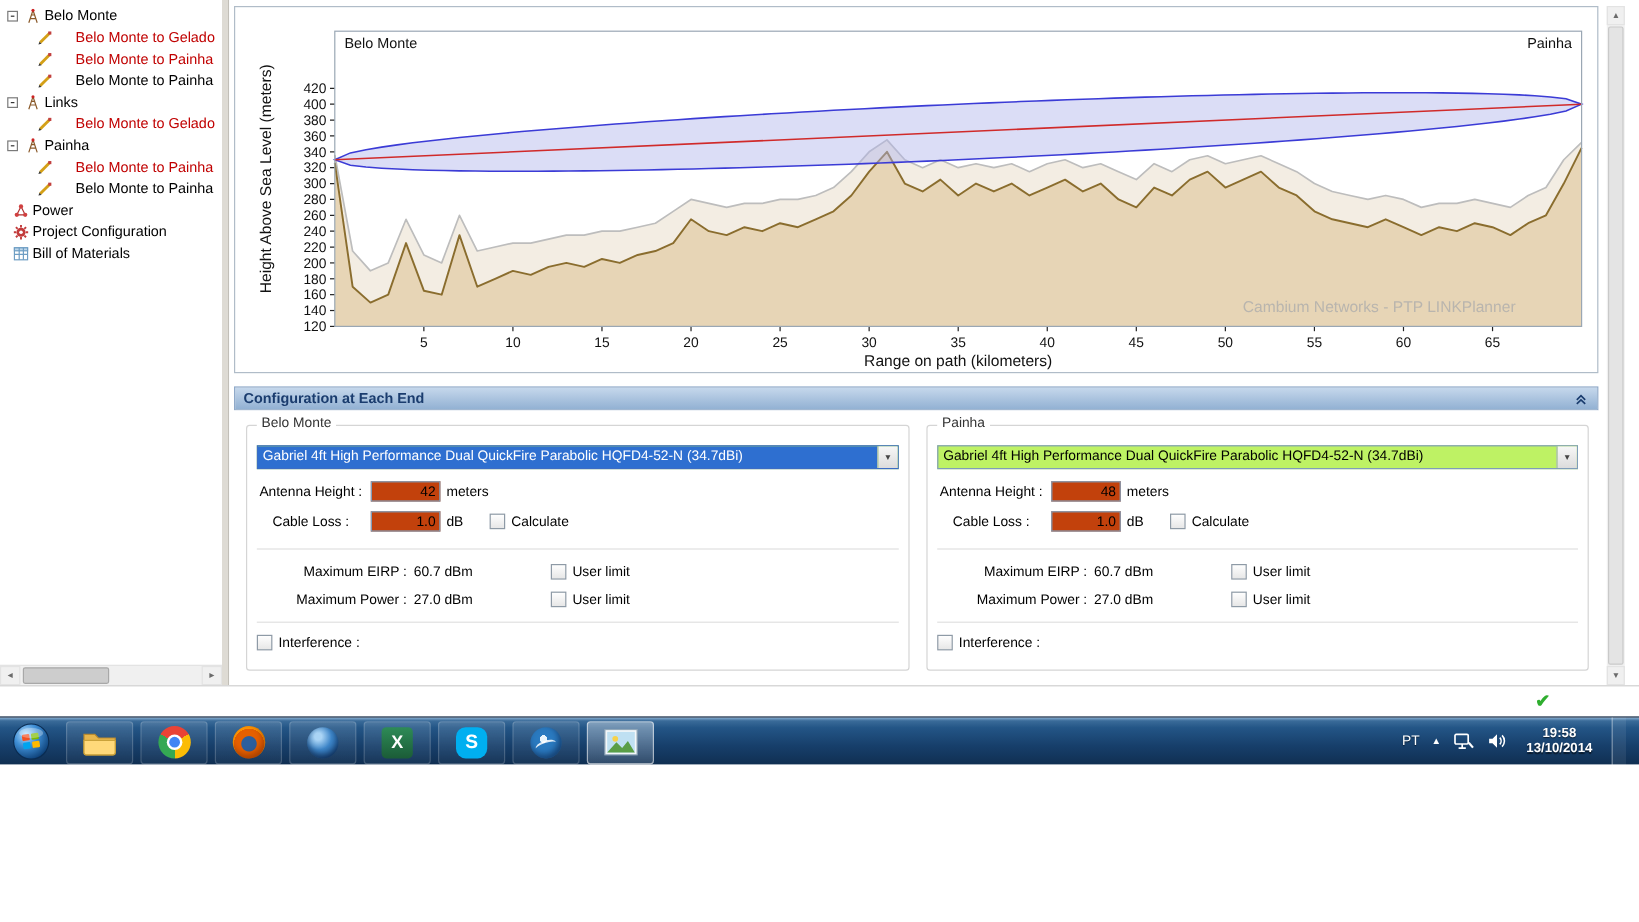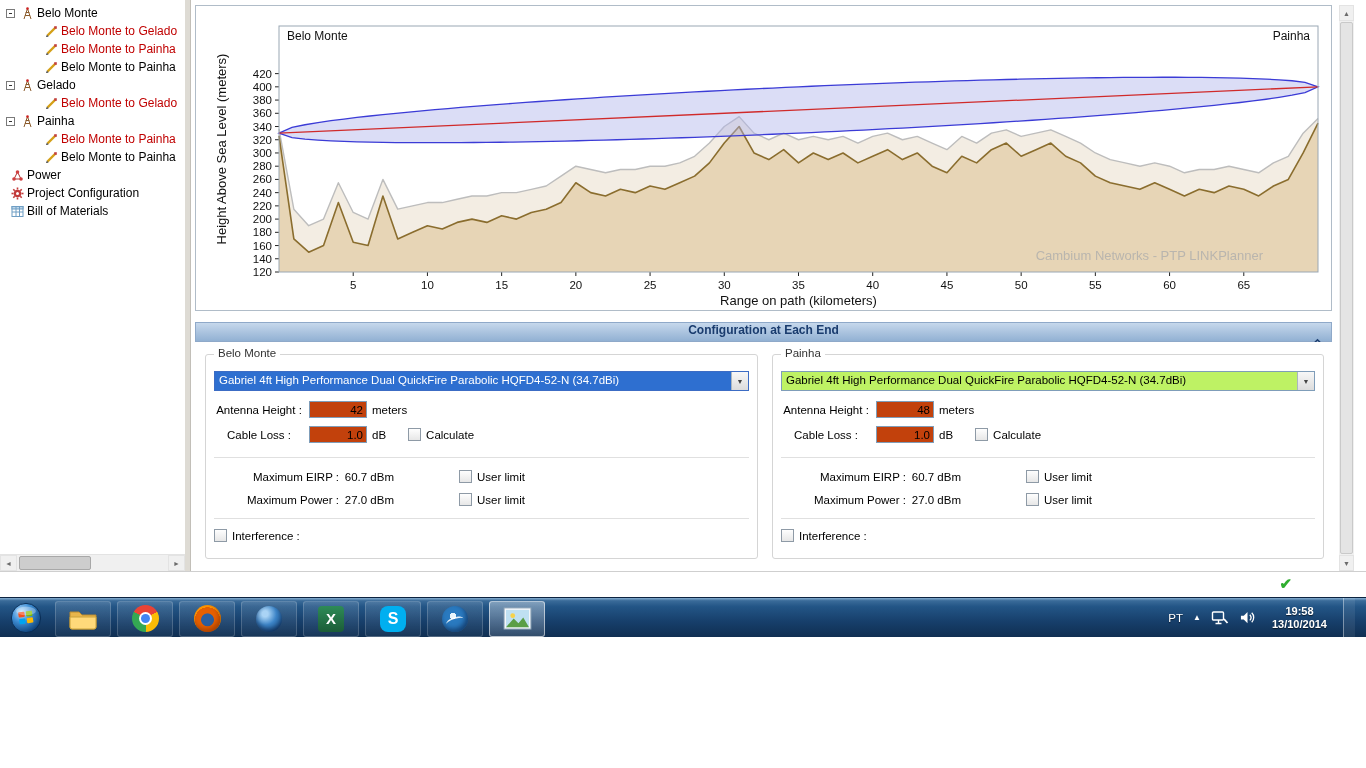--- a/index.html
+++ b/index.html
@@ -4,21 +4,21 @@
 <style>
   * { box-sizing: border-box; }
   html,body { margin:0; padding:0; background:#fff; }
   body { font-family:"Liberation Sans", sans-serif; }
   #screen { position:relative; width:1366px; height:768px; overflow:hidden; background:#fff; }
 
   
   #tree-panel { position:absolute; left:0; top:0; width:185px; height:571px; background:#fff; overflow:hidden; }
   #tree { position:absolute; left:0; top:4px; right:0; }
   .trow { height:18px; display:flex; align-items:center; padding-left:6px; font-size:12px; color:#000; cursor:default; white-space:nowrap; }
-  .trow.child { padding-left:44px; }
+  .trow.child { padding-left:30px;gap:16px; }
   .trow.meta  { padding-left:10px; }
   .tlab { margin-left:3px; }
   .tlab.red { color:#c00000; }
   .exp { width:9px; height:9px; border:1px solid #7a7a7a; background:#fff; position:relative; flex:none; margin-right:5px; }
   .exp::after { content:''; position:absolute; left:2px; right:2px; top:3px; height:1px; background:#333; }
   .ticon { width:14px; height:14px; flex:none; display:inline-flex; align-items:center; justify-content:center; }
   .ticon svg { display:block; }
 
   .hscroll { position:absolute; left:0; bottom:0; width:185px; height:17px; background:#f0f0f0; border-top:1px solid #e3e3e3; display:flex; align-items:stretch; }
   .sbtn { width:17px; flex:none; display:flex; align-items:center; justify-content:center; font-size:7px; color:#6b6b6b; background:#f0f0f0; border:1px solid #e3e3e3; }
@@ -33,21 +33,21 @@
   #chart-panel { position:absolute; left:4px; top:5px; width:1137px; height:306px; border:1px solid #b0bcc8; background:#fff; }
   #profile-svg { display:block; width:1135px; height:304px; }
   #profile-svg text { font-family:"Liberation Sans", sans-serif; fill:#111; }
   #profile-svg .tick { font-size:11.5px; }
   #profile-svg .axis { font-size:13px; }
   #profile-svg .endlab { font-size:12px; }
   #profile-svg .wm { font-size:13px; fill:#b9b5ae; }
 
   #config-header { position:absolute; left:4px; top:322px; width:1137px; height:20px;
     background:linear-gradient(180deg,#c6d8ec 0%,#a9c2de 55%,#92b1d3 100%);
-    border:1px solid #8fa9c9; display:flex; align-items:center; padding:0 7px;flex-direction:column; }
+    border:1px solid #8fa9c9; display:flex; align-items:center; padding:0 7px; }
   #config-header .title { font-size:12px; font-weight:bold; color:#1a3c6e; }
   .collapse-btn { margin-left:auto; width:14px; height:14px; display:flex; align-items:center; justify-content:center; cursor:pointer; }
 
   #config-body { position:absolute; left:4px; top:342px; width:1137px; height:229px; background:#fff; }
   .groupbox { position:absolute; top:12px; height:205px; border:1px solid #d5d5d5; border-radius:3px; background:#fff; }
   #end0 { left:10px;  width:553px; }
   #end1 { left:577px; width:552px; }
   .gb-label { position:absolute; top:-8px; left:8px; background:#fff; padding:0 4px; font-size:11.5px; color:#333; }
 
   .combo { margin:16px 8px 0 8px; height:20px; display:flex; border:1px solid #7f9db9; background:#bef264; }
@@ -166,21 +166,21 @@
       </div>
 
       <div class="trow">
         <span class="exp"></span>
         <span class="ticon">
             <svg width="13" height="13" viewBox="0 0 13 13">
               <path d="M6.5 1.5 L3 12 M6.5 1.5 L10 12 M4 8.5 L9 8.5 M4.7 5.5 L8.3 5.5" stroke="#8a5a2a" stroke-width="1" fill="none"></path>
               <circle cx="6.5" cy="1.6" r="1.3" fill="#cc2222"></circle>
             </svg>
           </span>
-        <span class="tlab">Gelado</span>
+        <span class="tlab">Links</span>
       </div>
       <div class="trow child">
         <span class="ticon">
             <svg width="13" height="13" viewBox="0 0 13 13">
               <line x1="2.5" y1="10.5" x2="10.5" y2="2.5" stroke="#d4a017" stroke-width="2.4"></line>
               <path d="M1 12 L3.6 11.4 L1.9 9.7 Z" fill="#333"></path>
               <rect x="9.2" y="1.2" width="2.6" height="2.6" fill="#c24040"></rect>
             </svg>
           </span>
         <span class="tlab red">Belo Monte to Gelado</span>

